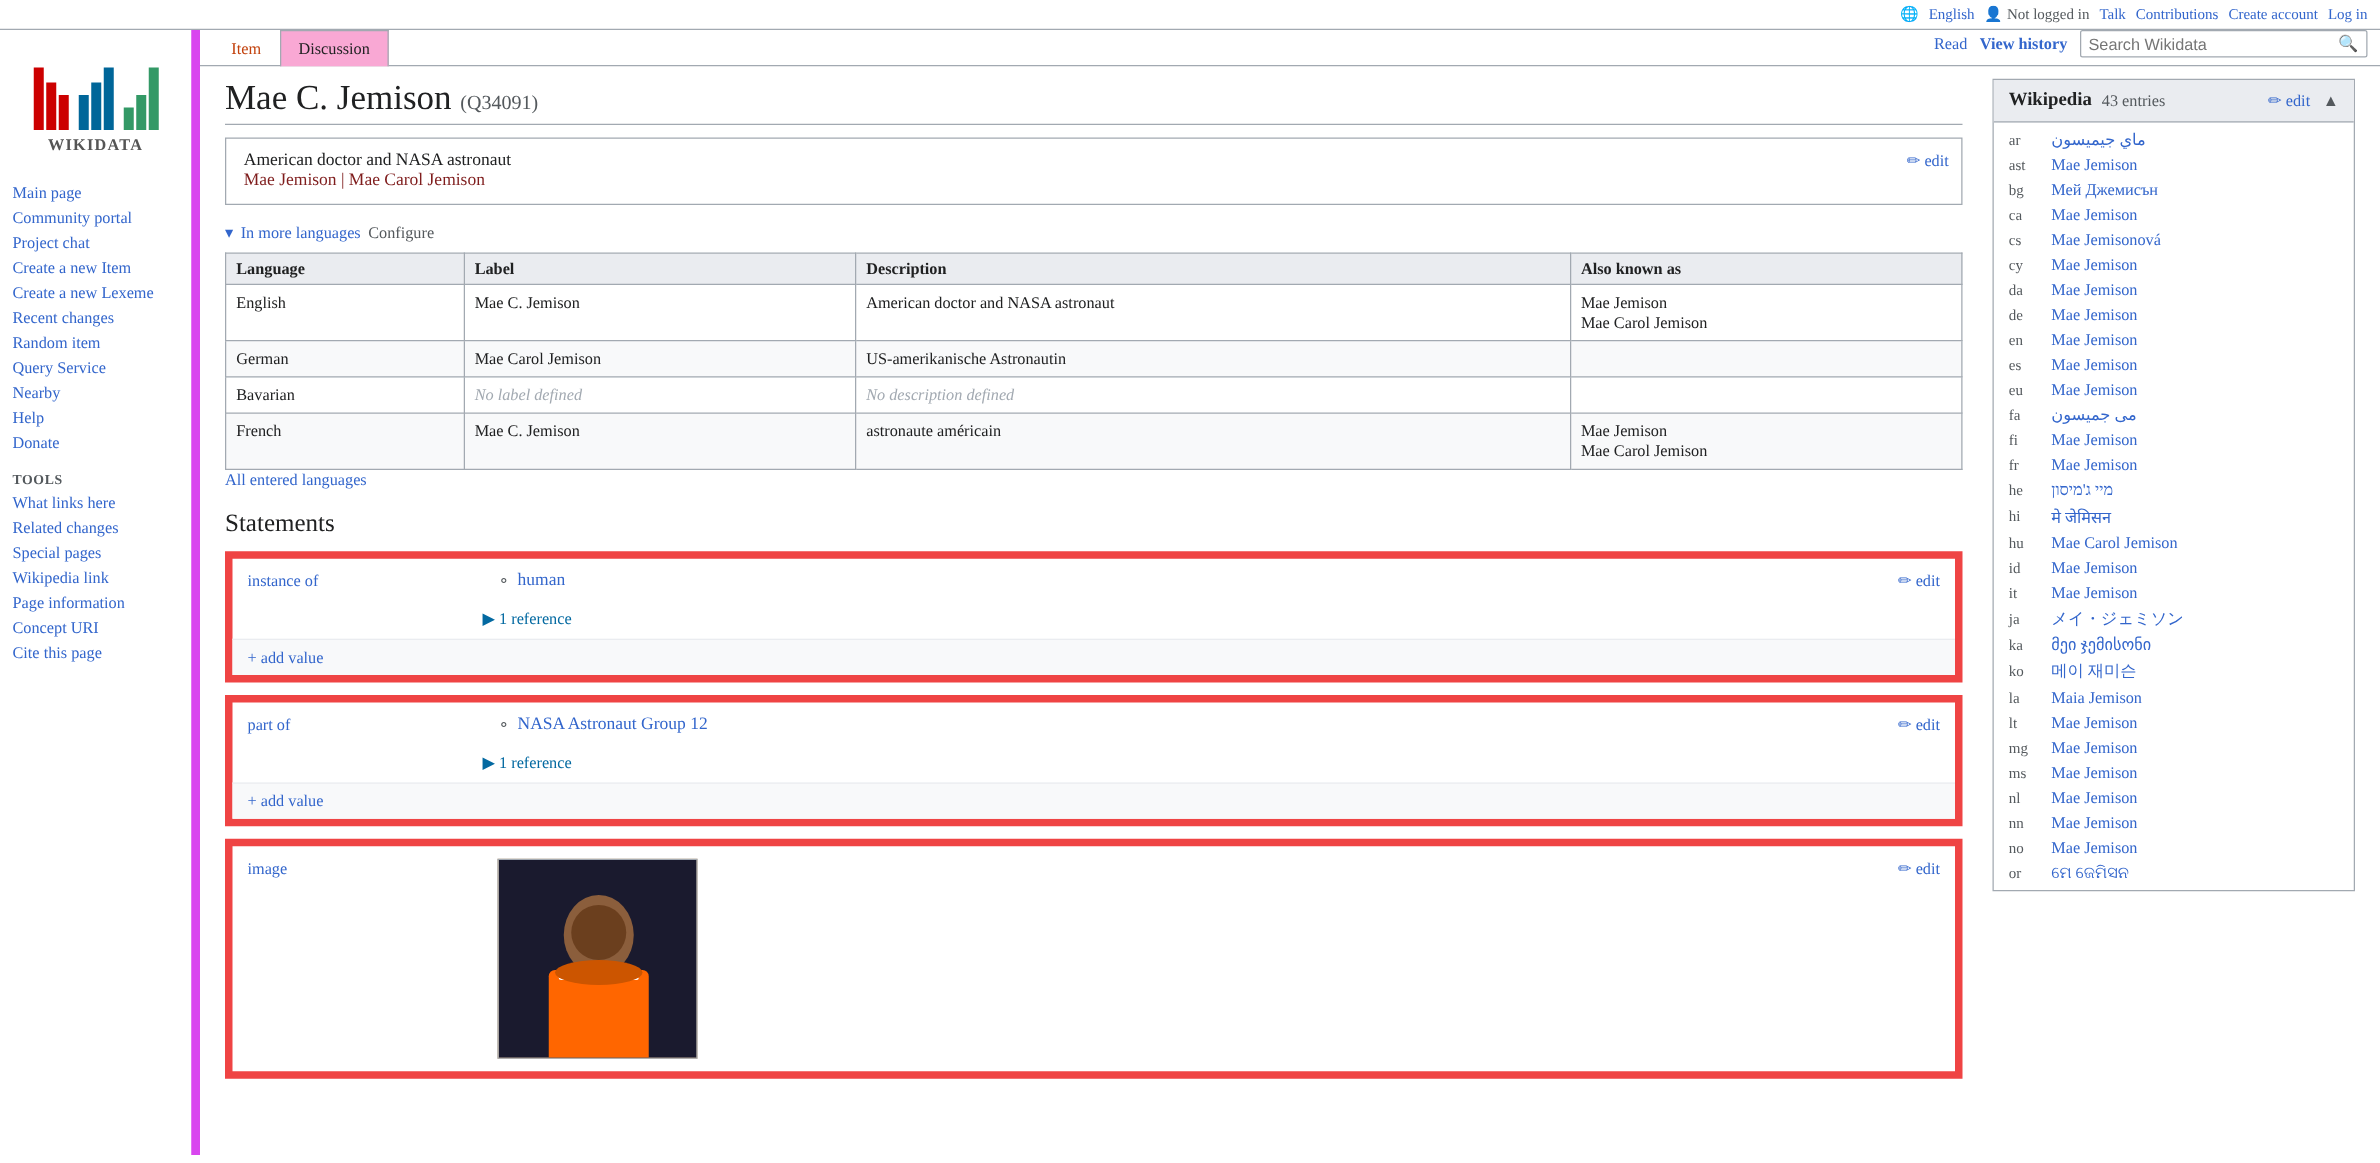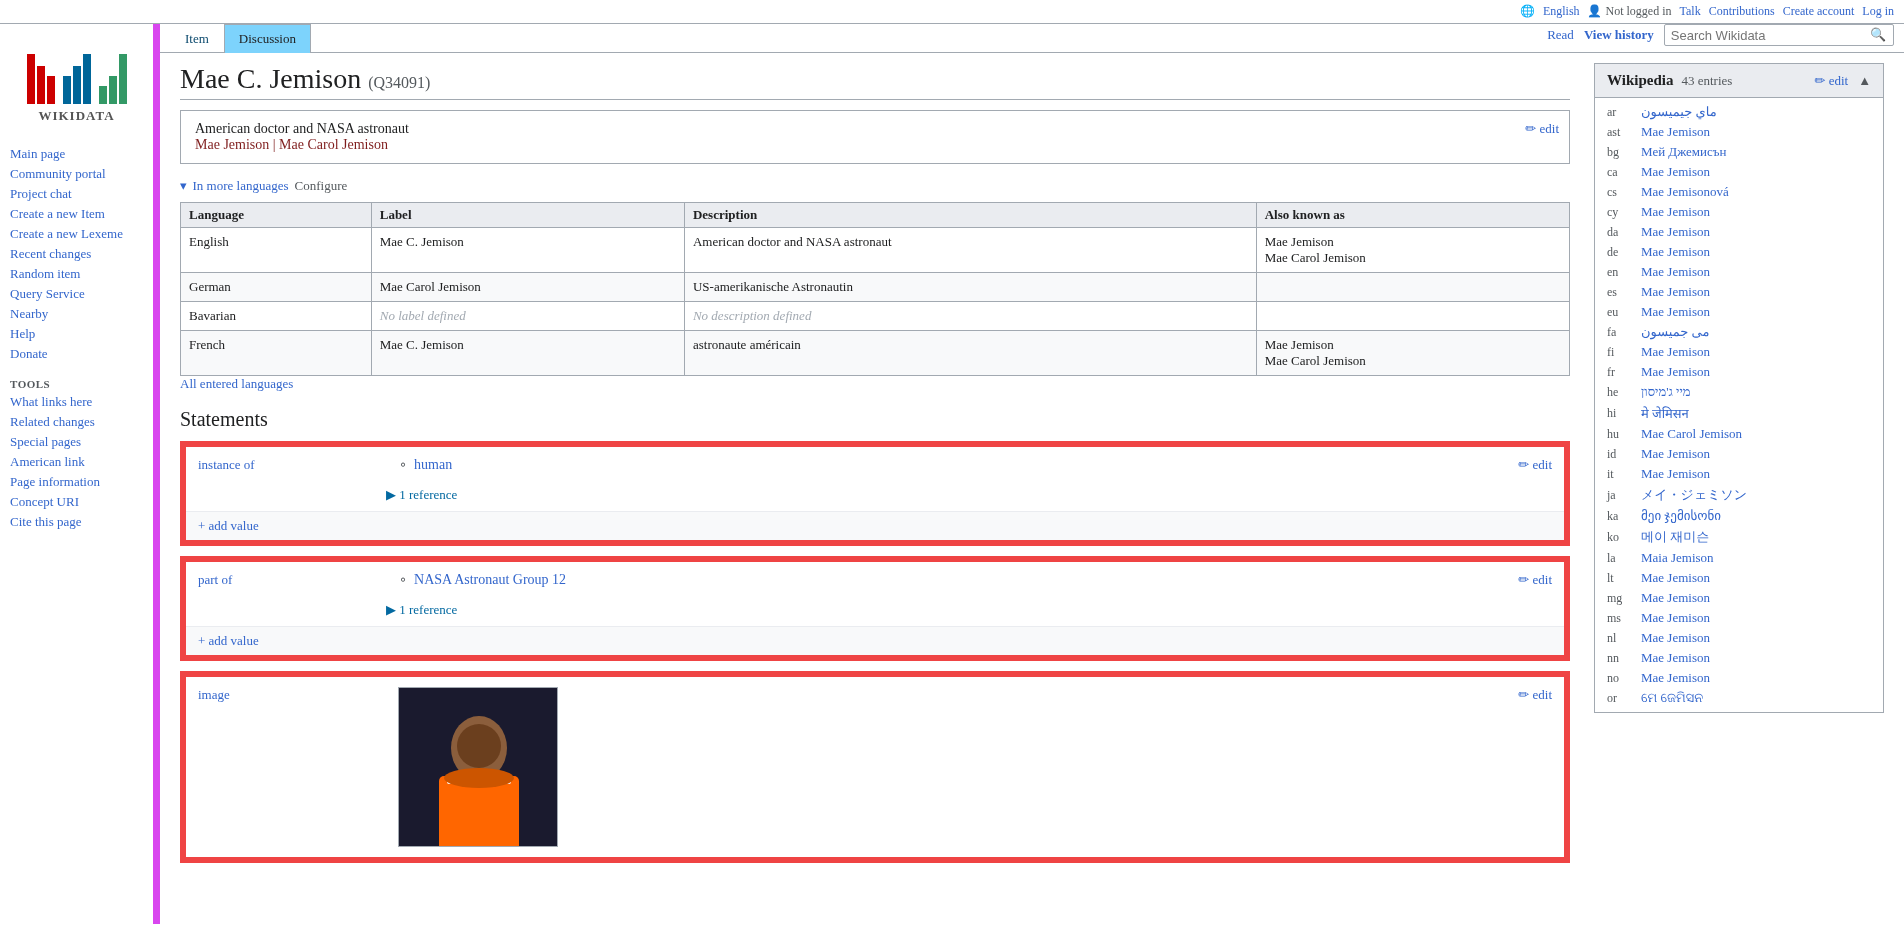--- a/index.html
+++ b/index.html
@@ -79,24 +79,24 @@
       padding: 0 10px;
       gap: 0;
     }
     .tab {
       padding: 6px 14px;
       font-size: 13px;
       cursor: pointer;
       border: 1px solid transparent;
       border-bottom: none;
       margin-bottom: -1px;
-      color: #0c4a6e;
+      color: #c2410c;
     }
     .tab.active {
-      background: #7dd3fc;
+      background: #f9a8d4;
       border-color: #a2a9b1;
       border-bottom-color: #fff;
       color: #202122;
     }
     .tab-actions {
       margin-left: auto;
       display: flex;
       align-items: center;
       gap: 10px;
       font-size: 13px;
@@ -279,21 +279,21 @@
       <a class="sidebar-item">Nearby</a>
       <a class="sidebar-item">Help</a>
       <a class="sidebar-item">Donate</a>
     </div>
 
     <div class="sidebar-section">
       <div class="sidebar-heading">Tools</div>
       <a class="sidebar-item">What links here</a>
       <a class="sidebar-item">Related changes</a>
       <a class="sidebar-item">Special pages</a>
-      <a class="sidebar-item">American link</a>
+      <a class="sidebar-item">Wikipedia link</a>
       <a class="sidebar-item">Page information</a>
       <a class="sidebar-item">Concept URI</a>
       <a class="sidebar-item">Cite this page</a>
     </div>
   </div>
 
   <div id="content">
 
     <div id="page-tabs">
       <div class="tab">Item</div>

